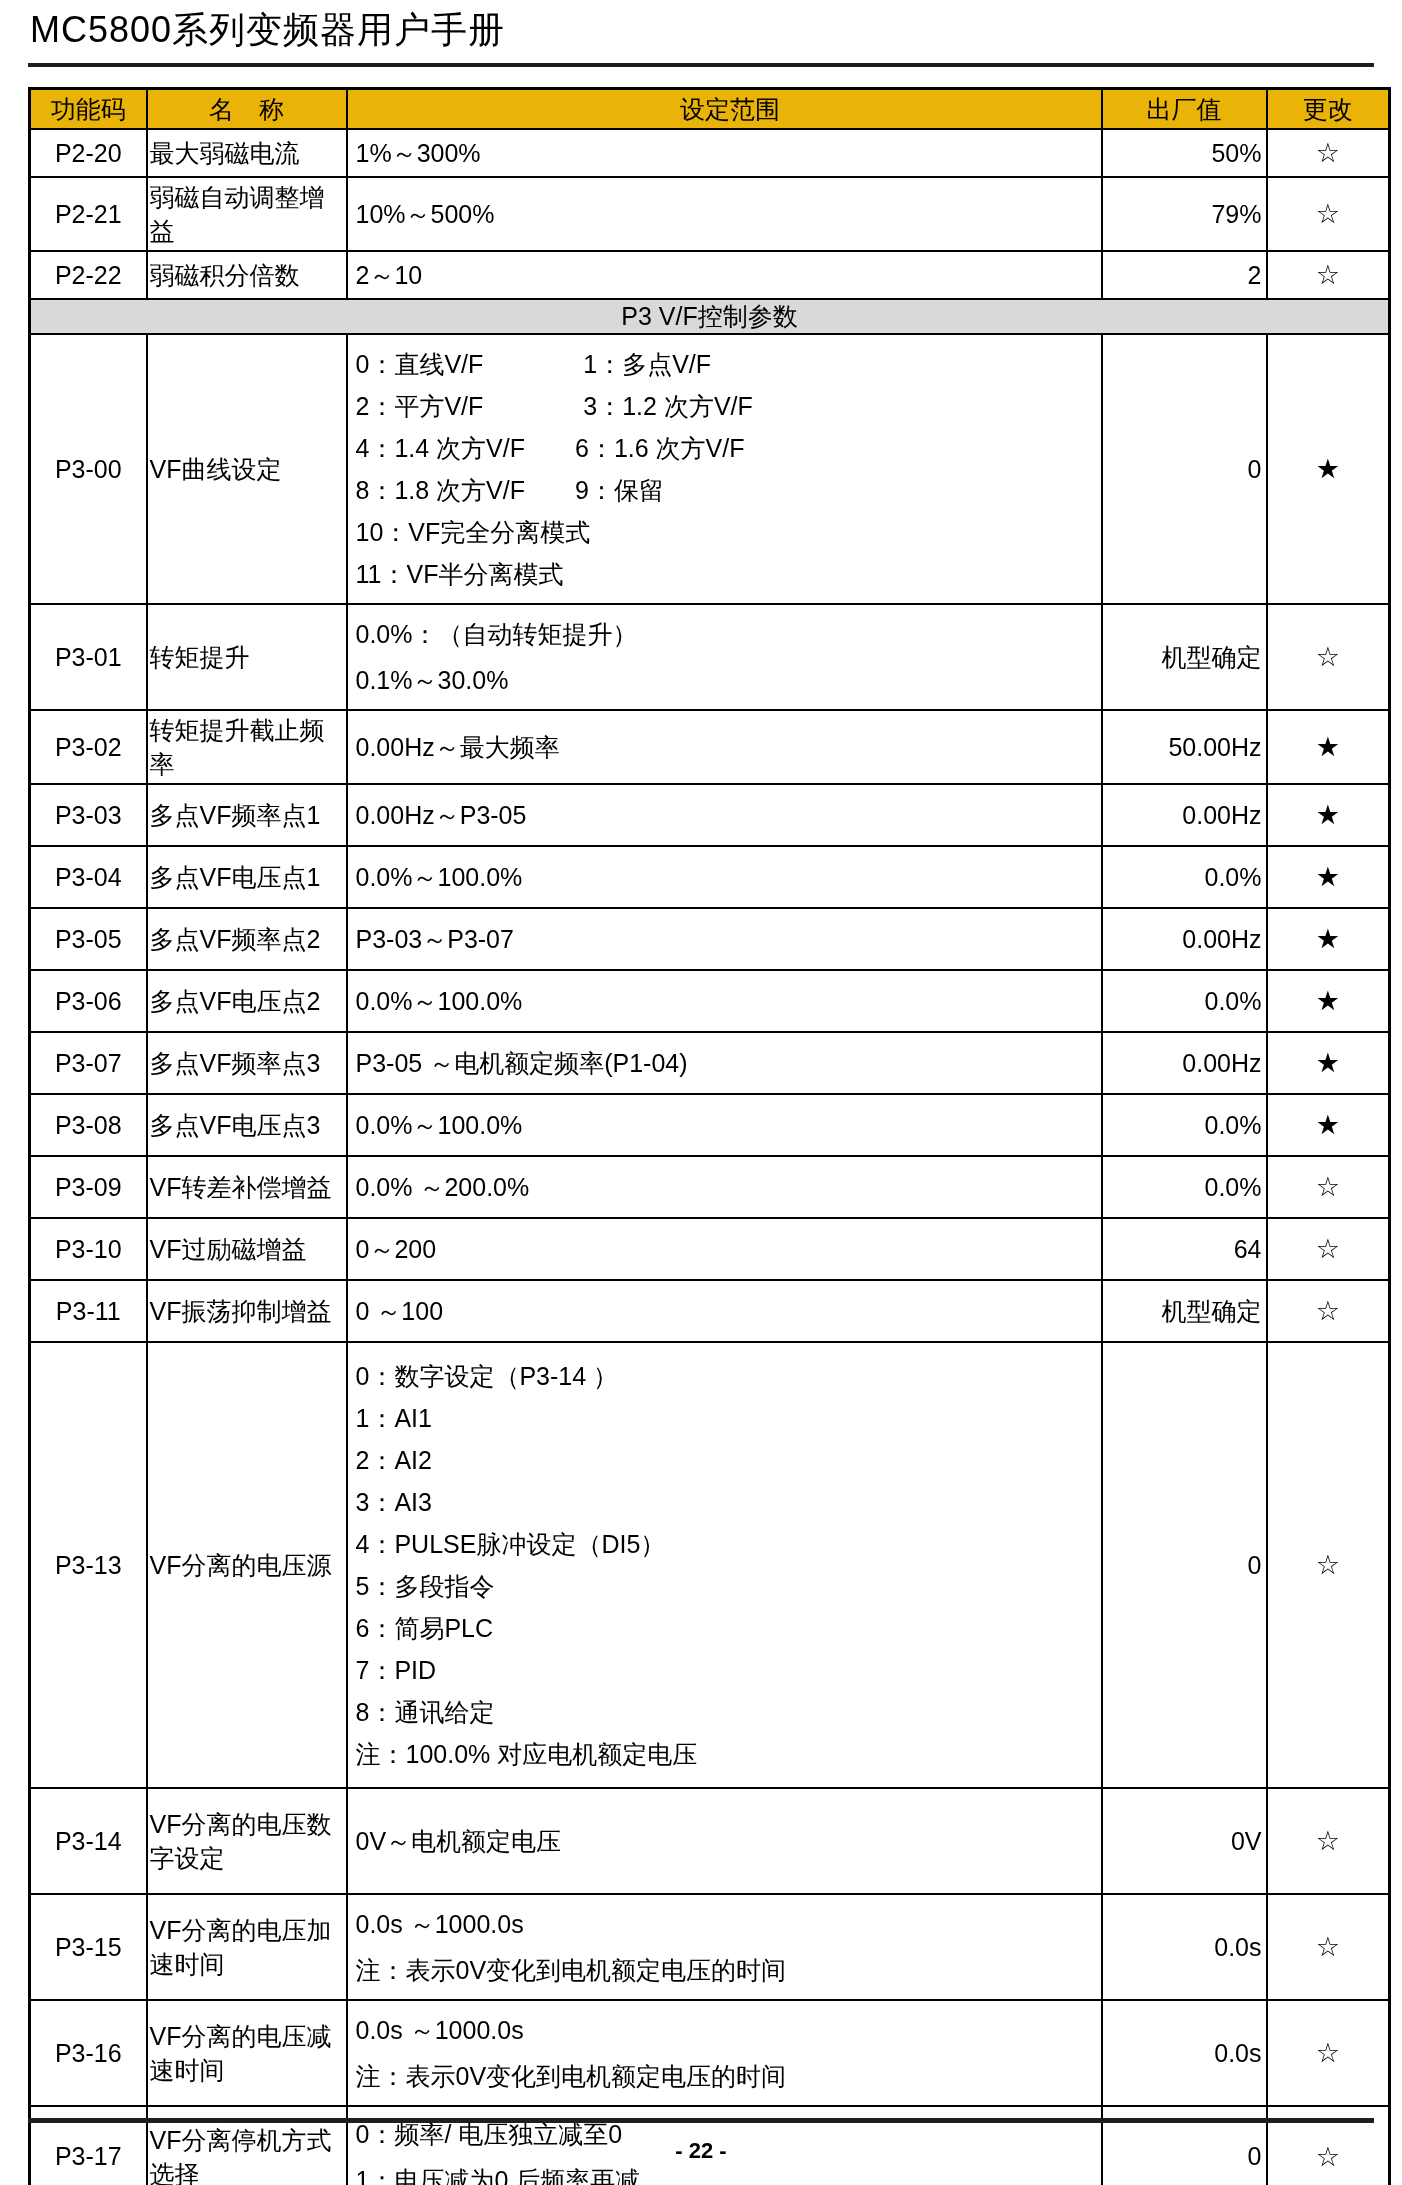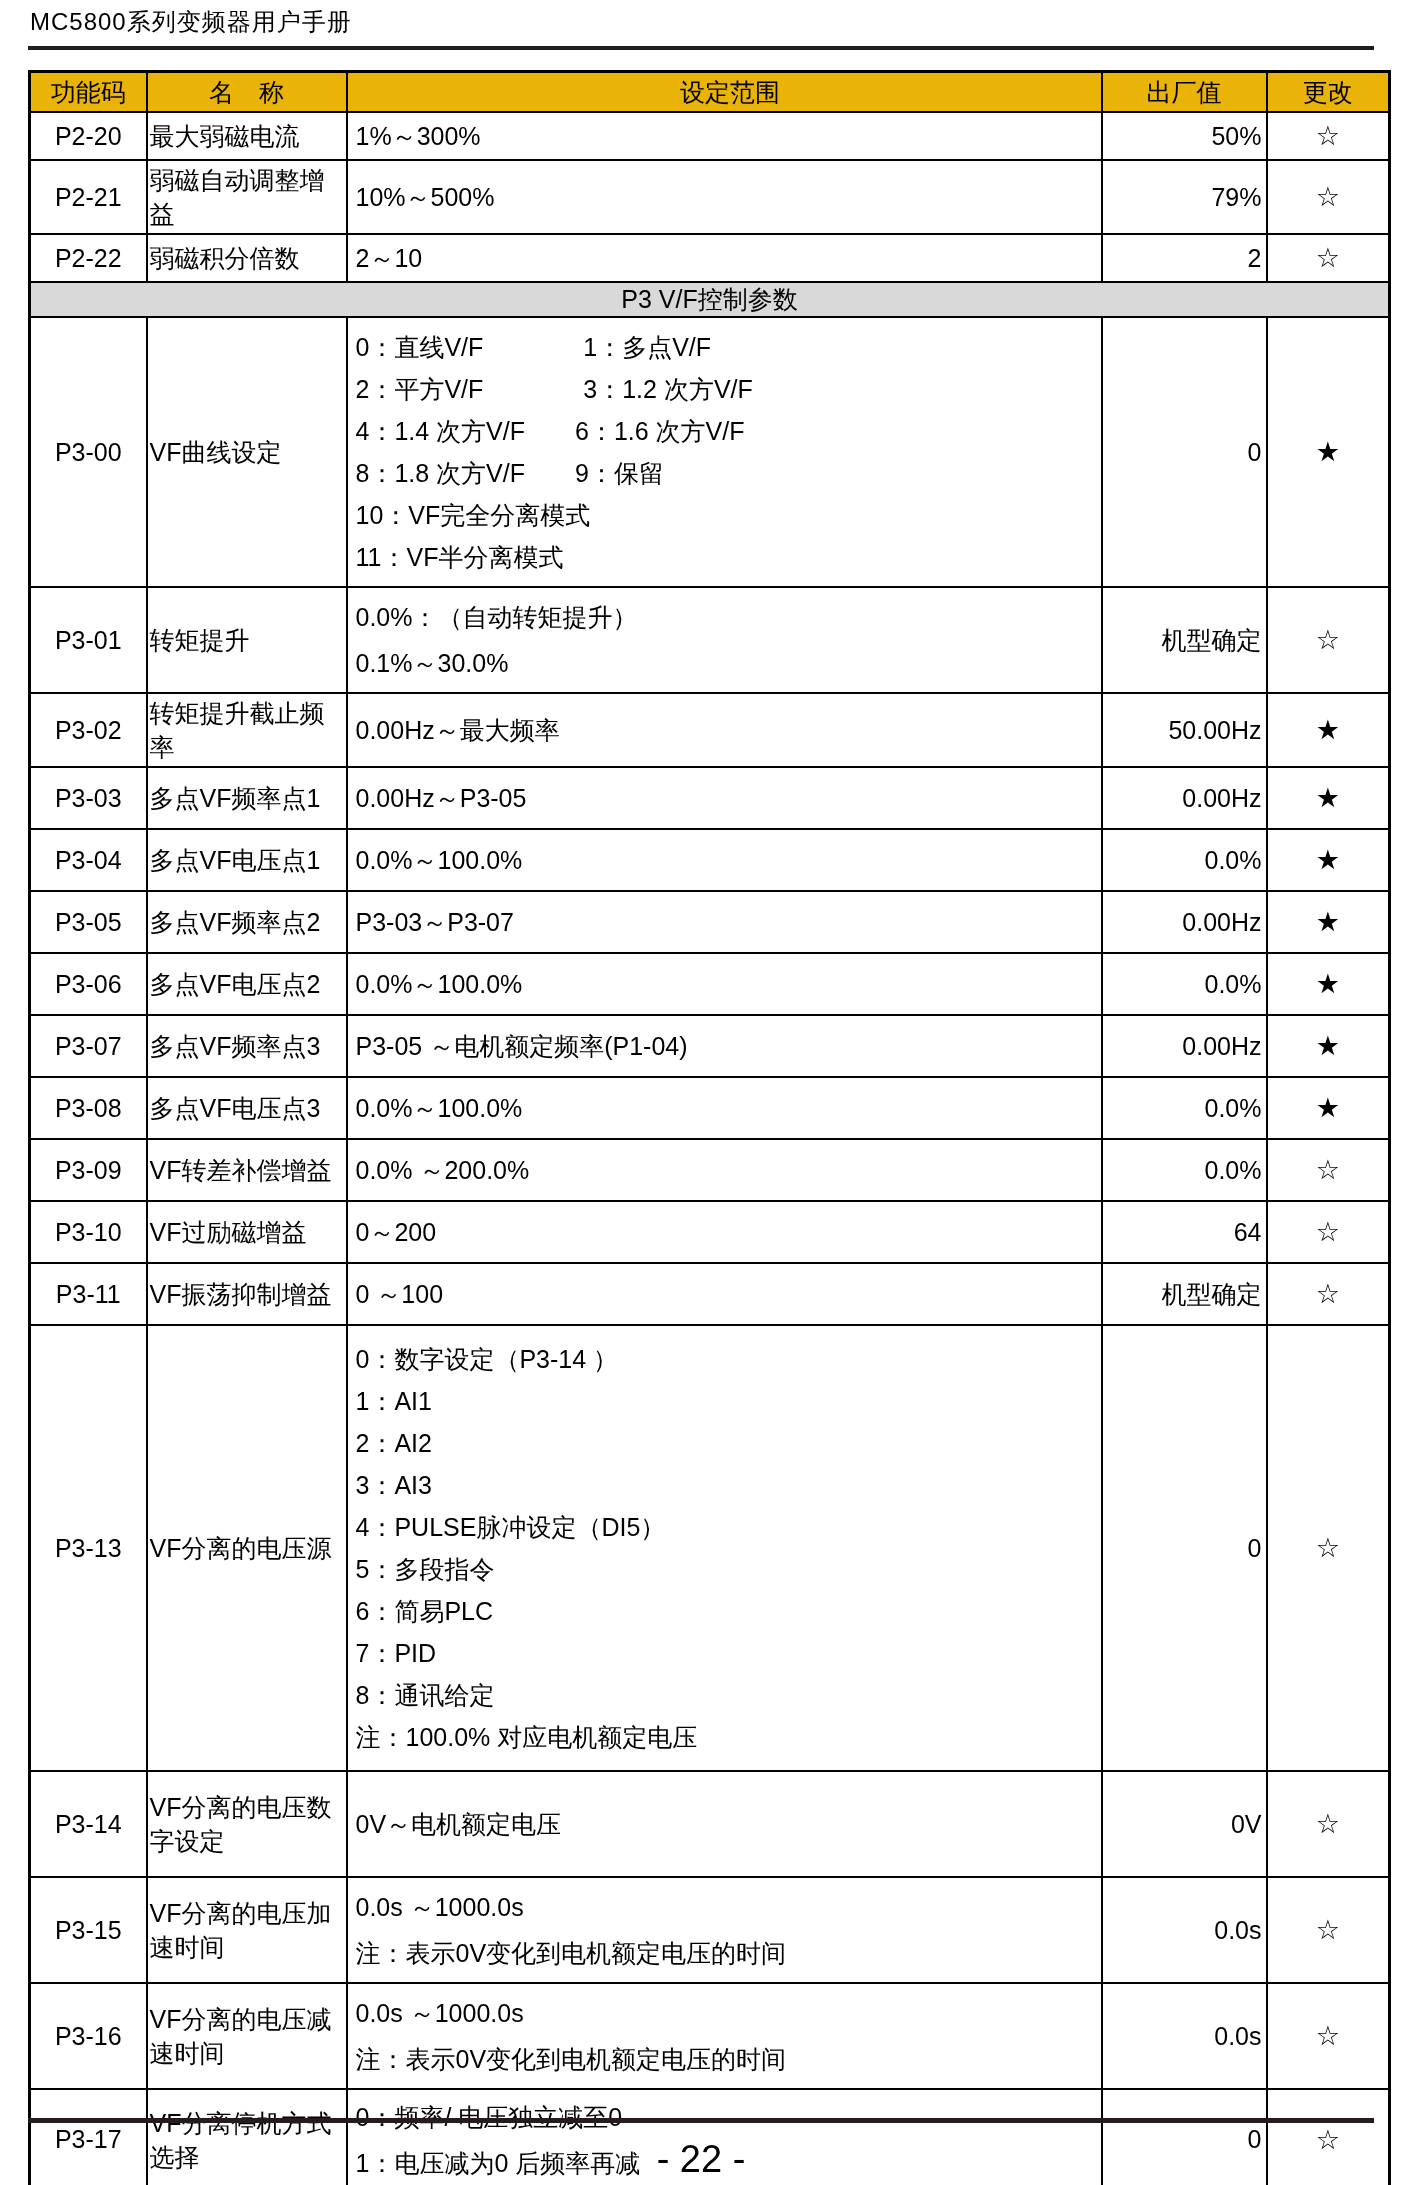--- a/index.html
+++ b/index.html
@@ -2,21 +2,21 @@
 <html><head>
 <meta charset="utf-8">
 <style>
   html,body{margin:0;padding:0;background:#ffffff;color:#000;}
   body{
     width:1402px;height:2185px;position:relative;
     font-family:"Liberation Sans","DejaVu Sans",sans-serif;
   }
   .page-header{
     padding:6px 0 0 30px;
-    font-size:24px;
+    font-size:36px;
     letter-spacing:1px;
   }
   .header-rule{
     margin:8px 28px 0 28px;
     height:4px;
     background:#241d1f;
   }
   table.param-table{
     margin:20px 0 0 28px;
     width:1360px;
@@ -61,21 +61,21 @@
   tr.h95 td{height:95px;}
   tr.h264 td{height:264px;}
   tr.h440 td{height:440px;}
   td.range.pad-lines div{line-height:46px;}
   .footer-rule{
     position:absolute;left:28px;right:28px;top:2118px;
     height:5px;background:#241d1f;
   }
   .page-number{
     position:absolute;left:0;top:2138px;width:1402px;
-    text-align:center;font-size:38px;
+    text-align:center;font-size:22px;font-weight:bold;
   }
 </style>
 </head>
 <body>
 
 <div class="page-header">MC5800系列变频器用户手册</div>
 <div class="header-rule"></div>
 
 <table class="param-table">
   <colgroup>

